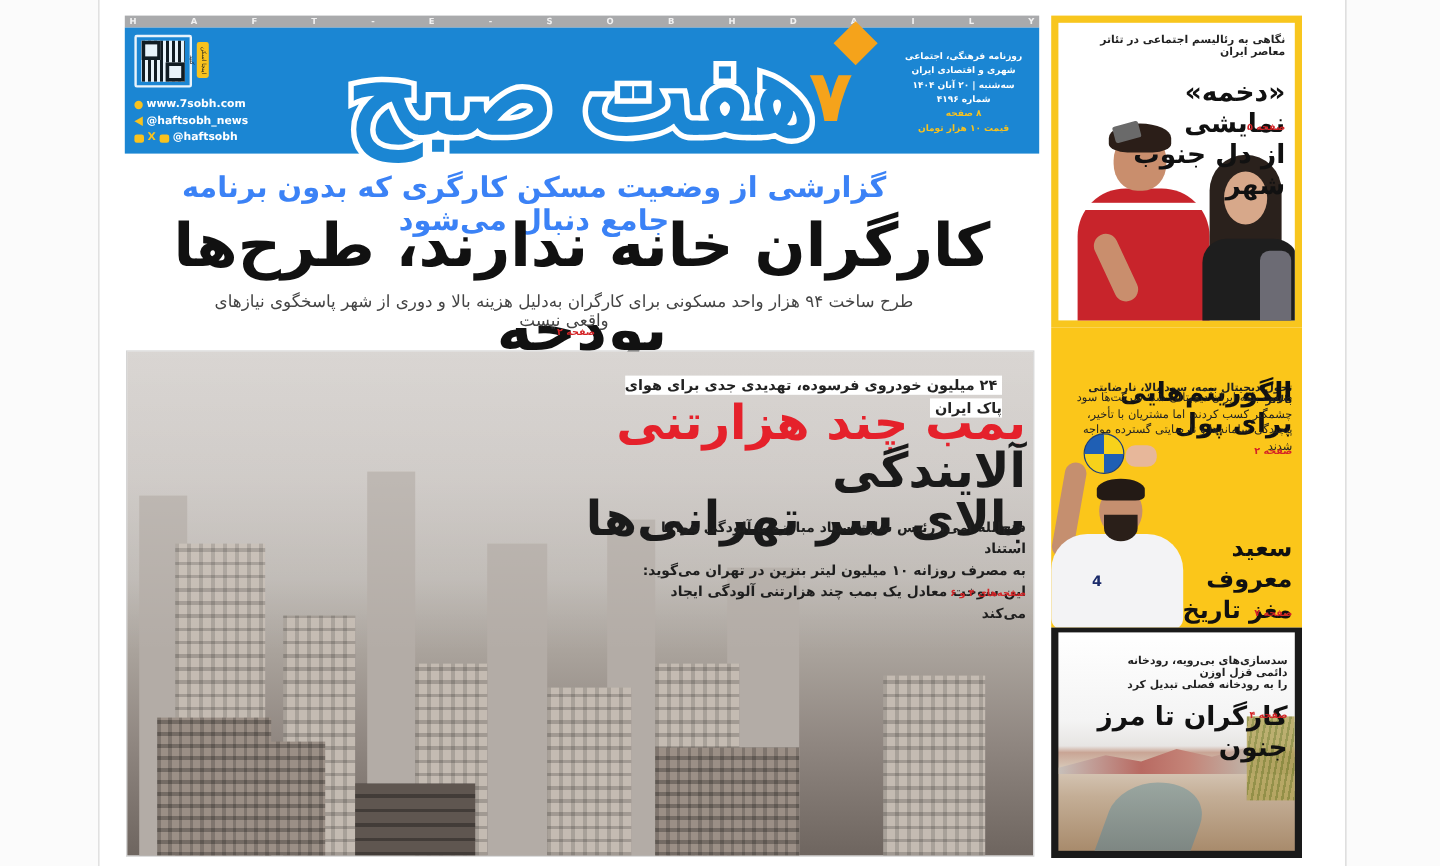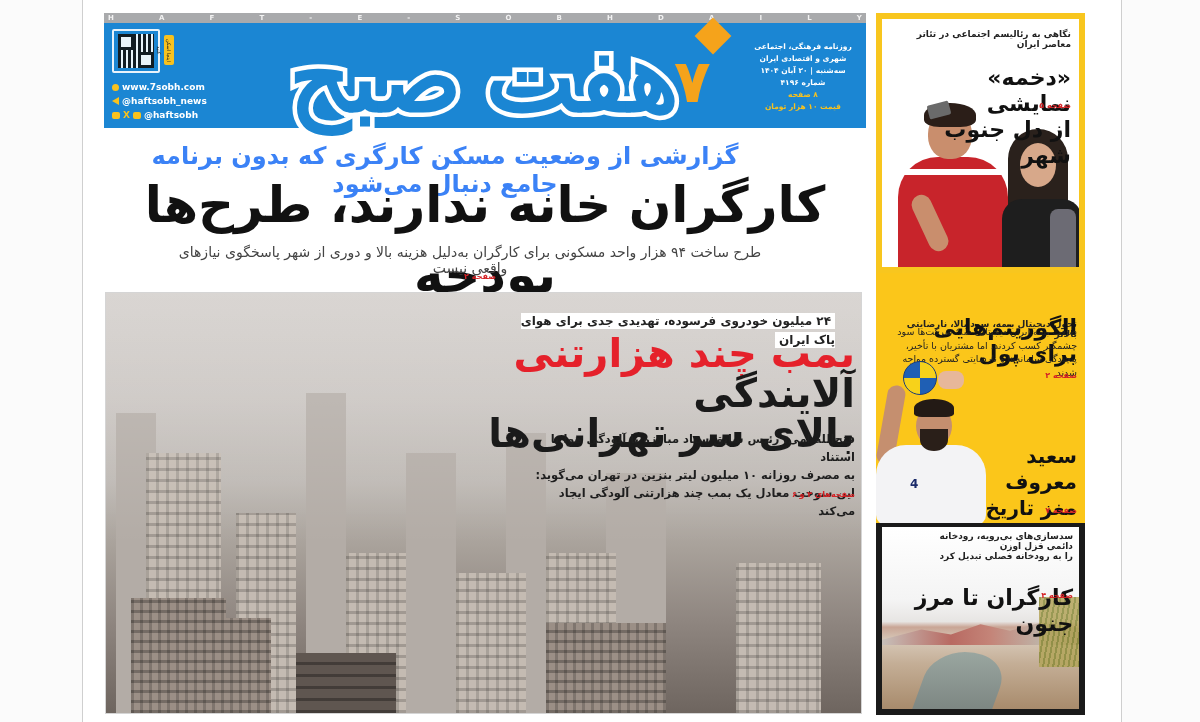--- a/index.html
+++ b/index.html
@@ -280,20 +280,20 @@
 
   </div>
   <div class="rt rt-ref" style="right:8px;top:233px;width:60px;">صفحه ۷</div>
 </div>
 
 <div class="rc-box3">
   <div class="rc-box3-inner">
     <div class="mount"></div>
     <div class="reeds"></div>
     <div class="river"></div>
-    <div class="rt rt-kicker" style="right:6px;top:4px;width:190px;padding-left:39px;">
+    <div class="rt rt-kicker" style="right:6px;top:19px;width:190px;padding-left:39px;">
       <div>سدسازی‌های بی‌رویه، رودخانه دائمی قزل اوزن</div>
       <div>را به رودخانه فصلی تبدیل کرد</div>
     </div>
     <div class="rt rt-title" style="right:6px;top:38px;width:190px;">کارگران تا مرز جنون</div>
     <div class="rt rt-ref" style="right:6px;top:64px;width:60px;">صفحه ۴</div>
   </div>
 </div>
 
 </body></html>

